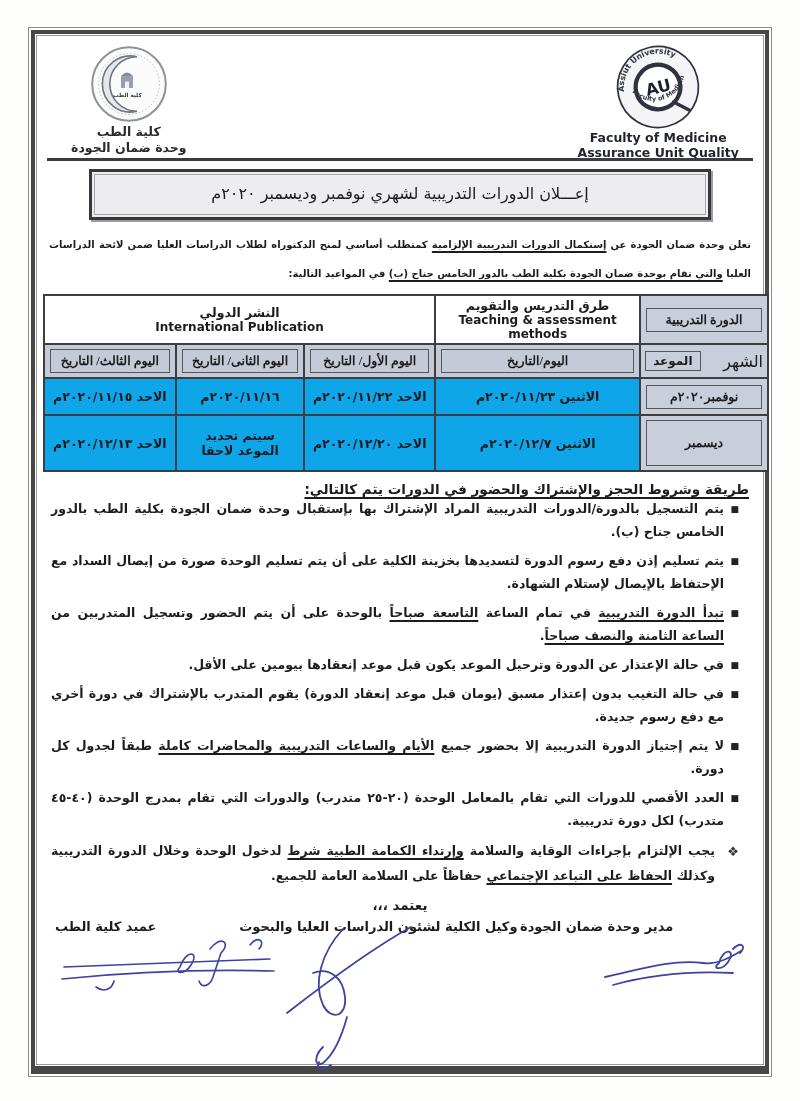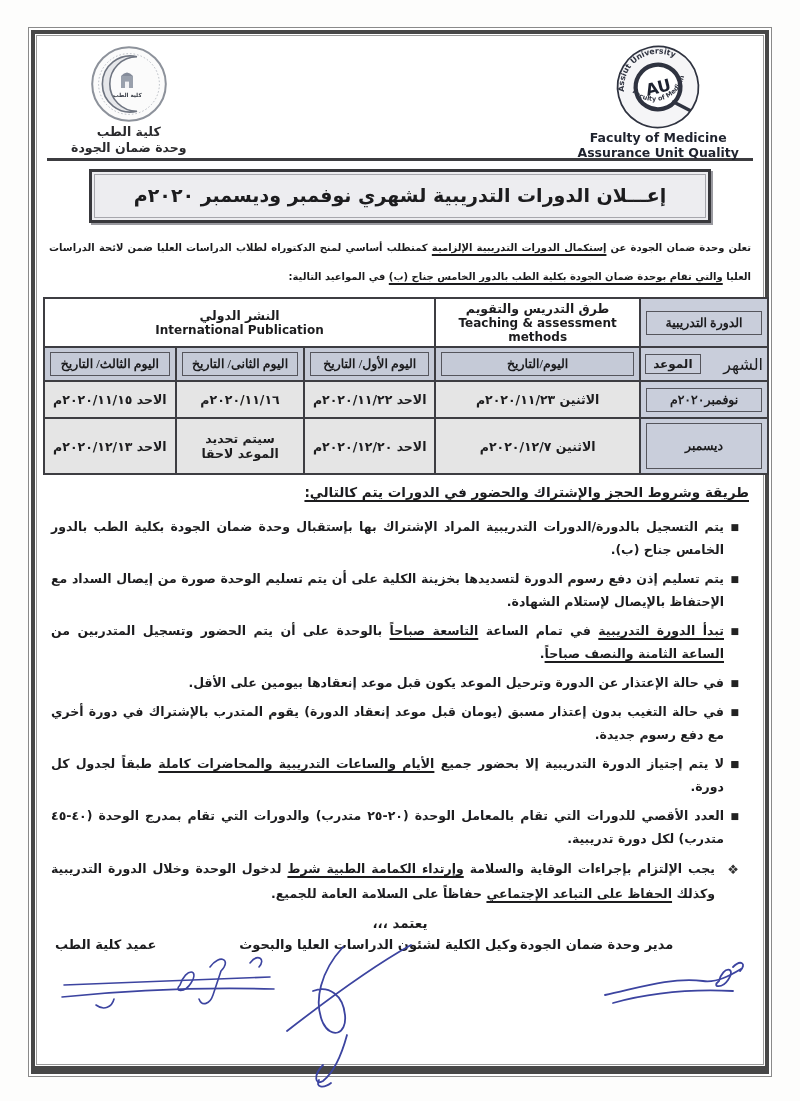--- a/index.html
+++ b/index.html
@@ -27,42 +27,42 @@
   .logo-block{display:flex;flex-direction:column;align-items:center;}
   .hdr-ar{font-size:12.5px;font-weight:700;color:#2b2b2e;line-height:16px;text-align:center;}
   .hdr-en{font-size:12.5px;font-weight:700;color:#1f232e;line-height:15px;text-align:center;}
   .header-rule{height:3px;background:#3c3c40;margin:2px 4px 0 4px;}
   
   .title-box{
     width:612px;margin:8px auto 0 auto;border:3px solid #38383c;background:#ededf0;
     box-shadow:2px 2px 0 #9a9aa0;padding:2px;
   }
   .title-inner{border:1px solid #a7a7ad;padding:9px 6px 11px 6px;text-align:center;}
-  .title-l1{font-size:19px;font-weight:700;direction:rtl;}
+  .title-l1{font-size:16px;font-weight:400;direction:rtl;}
   .title-l2{font-size:17px;font-weight:700;direction:rtl;margin-top:12px;}
   
   .intro{
     direction:rtl;text-align:justify;font-size:10px;font-weight:700;
     line-height:29px;margin:10px 6px 4px 6px;
   }
   
   table.sched{border-collapse:collapse;margin:6px auto 0 auto;width:726px;direction:rtl;}
   table.sched td{border:2px solid #3d3d42;padding:2px;vertical-align:middle;text-align:center;}
   .lblcell{background:#c9cedb;}
   .lblbox{border:1px solid #55555c;margin:2px 3px;padding:3px 2px;font-size:12.5px;font-weight:700;background:#c9cedb;font-family:Liberation Serif, serif;}
   .hdr-two .ar{font-size:12.5px;font-weight:700;}
   .hdr-two .en{font-size:12px;font-weight:700;font-family:"DejaVu Sans",sans-serif;}
   .subday{background:#c5cad7;font-size:12px;font-weight:700;}
   .subday .lblbox{background:#c5cad7;}
-  .datacell{background:#e5e5e5;font-size:12.5px;font-weight:700;margin-left:47px;}
+  .datacell{background:#0ea5e9;font-size:12.5px;font-weight:700;margin-left:47px;}
   .monthrow{display:flex;align-items:center;justify-content:space-between;direction:rtl;padding:0 2px;}
   .moedbox{border:1px solid #55555c;padding:2px 7px;font-size:12px;font-weight:700;background:#c9cedb;}
   
   .terms{direction:rtl;margin:9px 8px 0 8px;}
-  .terms-heading{font-size:13.5px;font-weight:700;margin-bottom:15px;}
+  .terms-heading{font-size:13.5px;font-weight:700;margin-bottom:0;}
   .useg{text-decoration:underline;text-underline-offset:3px;text-decoration-thickness:1.5px;}
   ul.blist{list-style:none;margin:0;padding:0 10px 0 0;}
   ul.blist li{
     position:relative;padding-right:15px;margin-bottom:6px;
     font-size:12.5px;font-weight:700;line-height:23px;text-align:justify;
   }
   ul.blist li .marker{
     position:absolute;right:0;top:1px;font-size:9px;color:#222;
   }
   .note-line{

